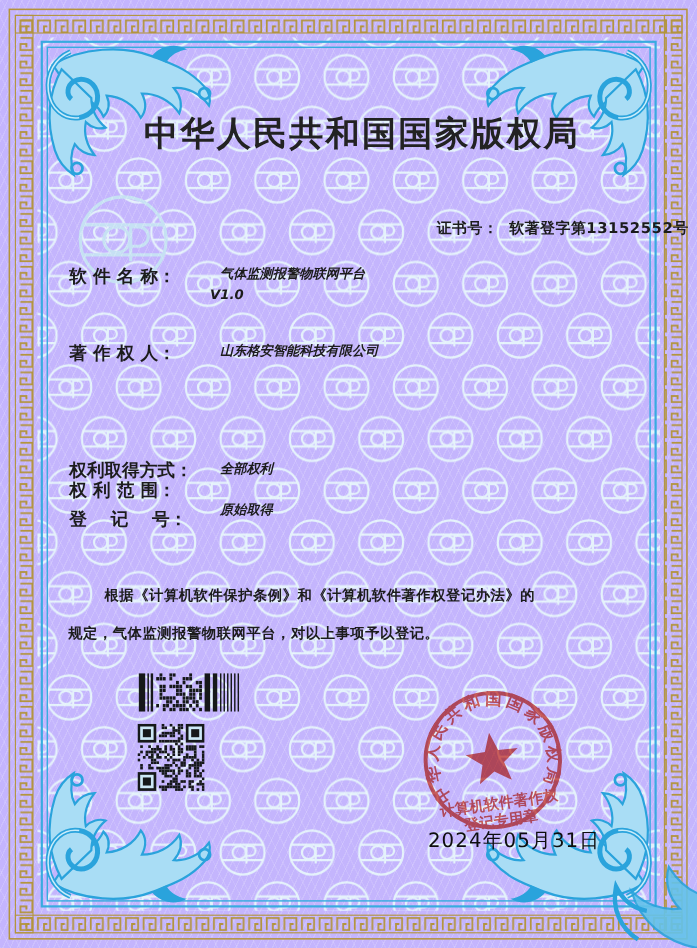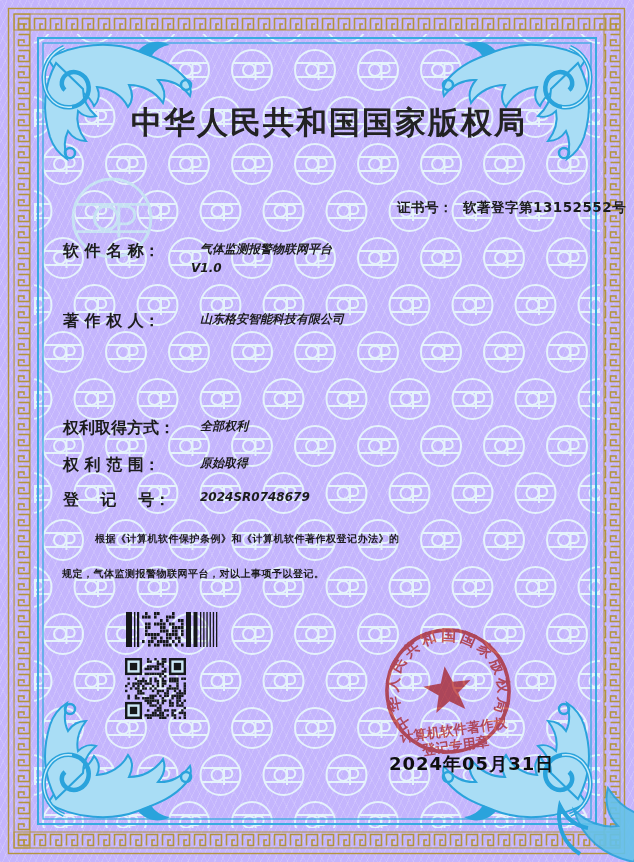--- a/index.html
+++ b/index.html
@@ -25,25 +25,25 @@
   .title{
     left:0;top:99px;width:100%;text-align:center;
     font-family:"DejaVu Serif","Liberation Serif",serif;
     font-weight:700;font-size:31px;line-height:46px;
     letter-spacing:2px;color:#222;
   }
   .certno{left:397px;top:199px;font-size:13.5px;font-weight:700;letter-spacing:.5px;}
   .certno .lbl{margin-right:10px;}
   .field-label{left:63px;font-size:16px;font-weight:700;}
   .field-value{left:200px;font-size:12px;font-weight:700;font-style:italic;}
-  .statement{font-size:10px;font-weight:700;letter-spacing:.5px;text-align:right;}
+  .statement{font-size:13px;font-weight:700;letter-spacing:.5px;text-align:right;}
   .barcode-box{left:126px;top:612px;width:92px;height:35px;z-index:3;}
   .qr-box{left:125px;top:658px;width:61px;height:61px;z-index:3;}
   .seal-box{left:377px;top:620px;width:142px;height:142px;z-index:4;opacity:.87;mix-blend-mode:multiply;}
-  .date{left:389px;top:752px;font-size:18px;font-weight:700;color:#0e0e0e;z-index:5;letter-spacing:1px;}
+  .date{left:389px;top:752px;font-size:18px;font-weight:400;color:#0e0e0e;z-index:5;letter-spacing:1px;}
 </style>
 </head>
 <body>
 
 <div class="page">
 
   <svg id="wm-layer" class="layer" width="634" height="862">
     <defs>
       <g id="cp">
         <circle r="20" fill="none"></circle>
@@ -125,25 +125,24 @@
     <span class="abs field-label" style="top:241px">软 件 名 称：</span>
     <span class="abs field-value" style="top:241px">气体监测报警物联网平台</span>
     <span class="abs field-value" style="top:261px;left:191px">V1.0</span>
 
     <span class="abs field-label" style="top:311px">著 作 权 人：</span>
     <span class="abs field-label" style="top:418px">权利取得方式：</span>
 
     <span class="abs field-value" style="top:311px">山东格安智能科技有限公司</span>
     <span class="abs field-value" style="top:418px">全部权利</span>
 
-    <span class="abs field-label" style="top:455px">权 利 范 围：</span>
+    <span class="abs field-label" style="top:436px">权 利 范 围：</span>
     <span class="abs field-value" style="top:455px">原始取得</span>
 
-    <span class="abs field-label" style="top:490px">登　 记　 号：</span>
-    <span class="abs field-value" style="top:490px">2024SR0748679</span>
+    <span class="abs field-label" style="top:462px">登　 记　 号：</span>
 
     <span class="abs statement" style="left:95px;top:532px">根据《计算机软件保护条例》和《计算机软件著作权登记办法》的</span>
     <span class="abs statement" style="left:62px;top:567px">规定，气体监测报警物联网平台，对以上事项予以登记。</span>
 
     <span class="abs date">2024年05月31日</span>
   </div>
 
   <div class="abs barcode-box">
     <svg id="barcode-svg" width="92" height="35" viewBox="0 0 92 35">
         <rect x="0" y="0" width="6" height="35" fill="#16181a"></rect>

